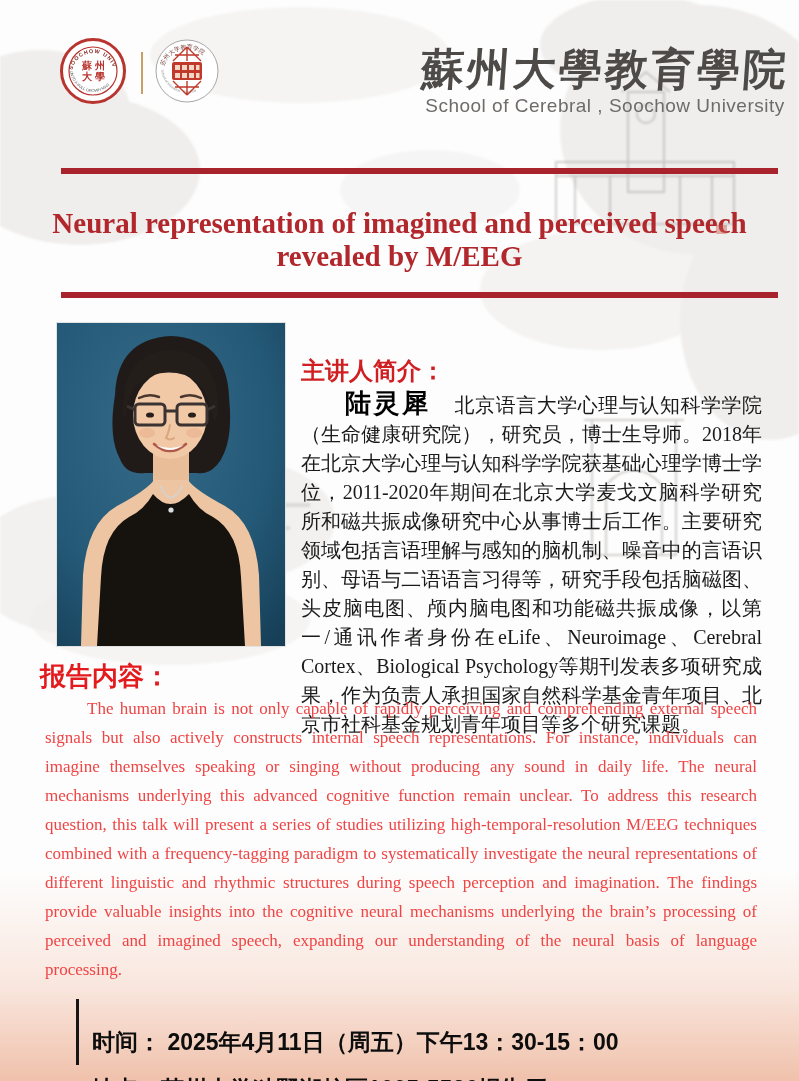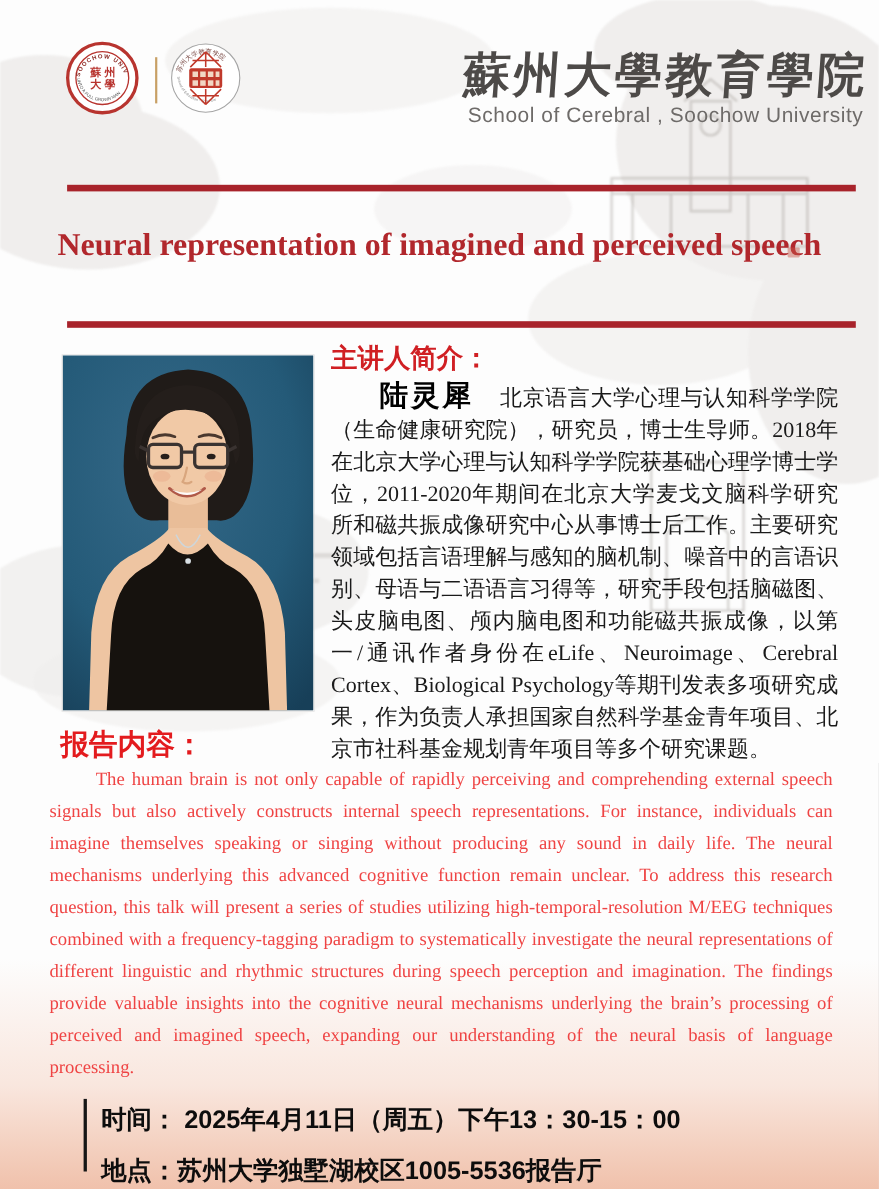--- a/index.html
+++ b/index.html
@@ -34,41 +34,41 @@
   .talk-title{
     position:absolute;left:0;top:207px;width:799px;text-align:center;
     font-family:"Liberation Serif","DejaVu Serif",serif;font-weight:bold;
     color:#b1272c;font-size:29px;line-height:33px;
   }
   .seal-stamp{position:absolute;left:716px;top:225px;width:11px;height:9px;
     background:rgba(199,86,74,.45);border-radius:1px;}
   
   .photo{position:absolute;left:57px;top:323px;width:228px;height:323px;box-shadow:0 0 0 1px #e2e2e2;}
   .speaker-col{position:absolute;left:301px;top:313px;width:461px;}
-  .sec-label{color:#d01f23;font-weight:bold;font-size:24px;line-height:28px;}
+  .sec-label{color:#d01f23;font-weight:bold;font-size:24px;line-height:28px;margin-top:44px;}
   .bio-par{
     margin:4px 0 0 0;text-align:justify;text-indent:44px;
     font-family:"Liberation Serif","DejaVu Serif",serif;
     font-size:20px;line-height:29px;color:#1a1a1a;
   }
   .speaker-name{
     font-family:"Liberation Sans","DejaVu Sans",sans-serif;
     font-weight:bold;font-size:26px;color:#000;letter-spacing:2px;margin-right:24px;
   }
   
-  .content-label{position:absolute;left:55px;top:659px;color:#e31b1e;font-weight:bold;font-size:26px;}
+  .content-label{position:absolute;left:40px;top:659px;color:#e31b1e;font-weight:bold;font-size:26px;}
   .abstract-par{
     position:absolute;left:45px;top:694px;width:712px;margin:0;
     text-align:justify;text-indent:42px;
     font-family:"Liberation Serif","DejaVu Serif",serif;
     font-size:17px;line-height:29px;color:#ef4444;
   }
   
   .vline{position:absolute;left:76px;top:999px;width:3px;height:66px;background:#161616;}
-  .footer-line{position:absolute;left:92px;font-weight:bold;font-size:23px;color:#0d0d0d;white-space:nowrap;}
+  .footer-line{position:absolute;left:92px;font-weight:bold;font-size:23px;color:#0d0d0d;white-space:nowrap;margin-top:25px;}
   .footer-time{top:1002px;}
   .footer-loc{top:1049px;}
 </style>
 </head>
 <body>
 
 <div class="poster">
 
   <svg class="ink-bg" viewBox="0 0 799 700" xmlns="http://www.w3.org/2000/svg">
     <g fill="#a9a29b" opacity="0.16">
@@ -144,20 +144,21 @@
   </svg>
 
   <div class="header-titles">
     <div class="cn-title">蘇州大學教育學院</div>
     <div class="en-title">School of Cerebral , Soochow University</div>
   </div>
 
   <div class="rule rule1"></div>
   <div class="talk-title">
     <span style="display:block">Neural representation of imagined and perceived speech</span>
+    <span style="display:block">revealed by M/EEG</span>
   </div>
   <div class="seal-stamp"></div>
   <div class="rule rule2"></div>
 
   <svg class="photo" viewBox="0 0 228 323" xmlns="http://www.w3.org/2000/svg">
     <defs>
       <radialGradient id="bgTeal" cx="42%" cy="32%" r="85%">
         <stop offset="0%" stop-color="#356988"></stop>
         <stop offset="60%" stop-color="#245a78"></stop>
         <stop offset="100%" stop-color="#173f58"></stop>

